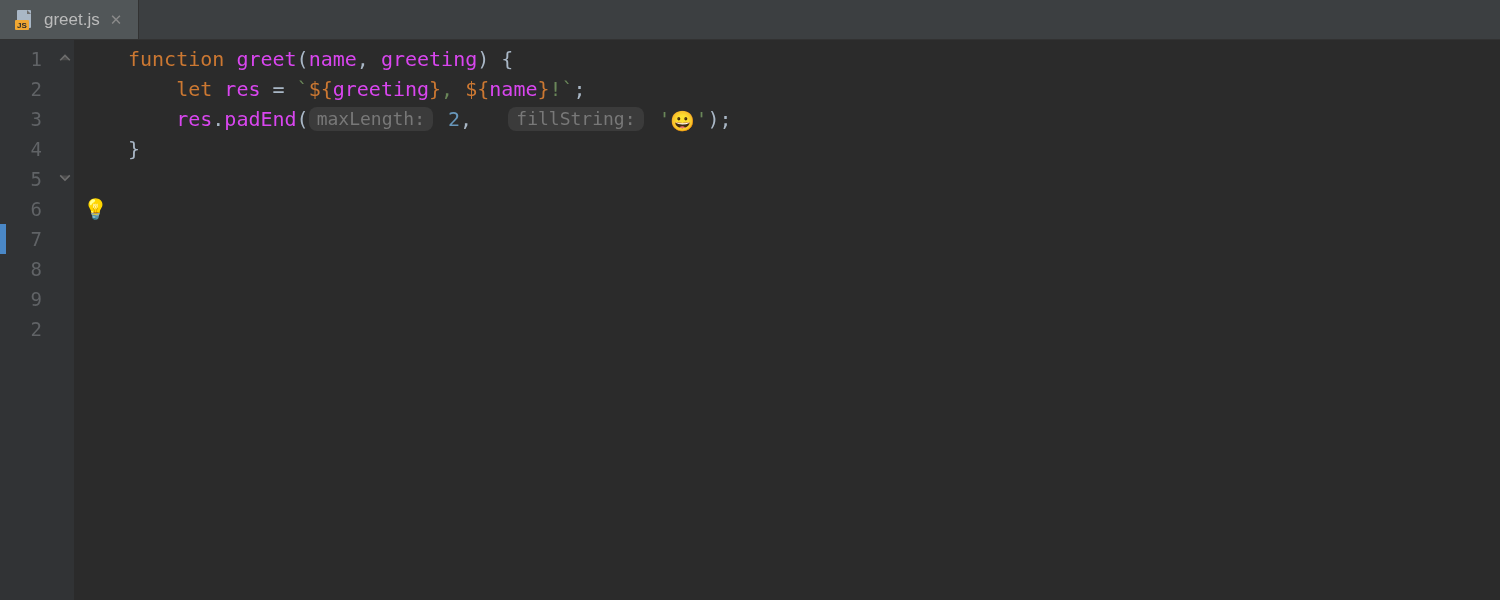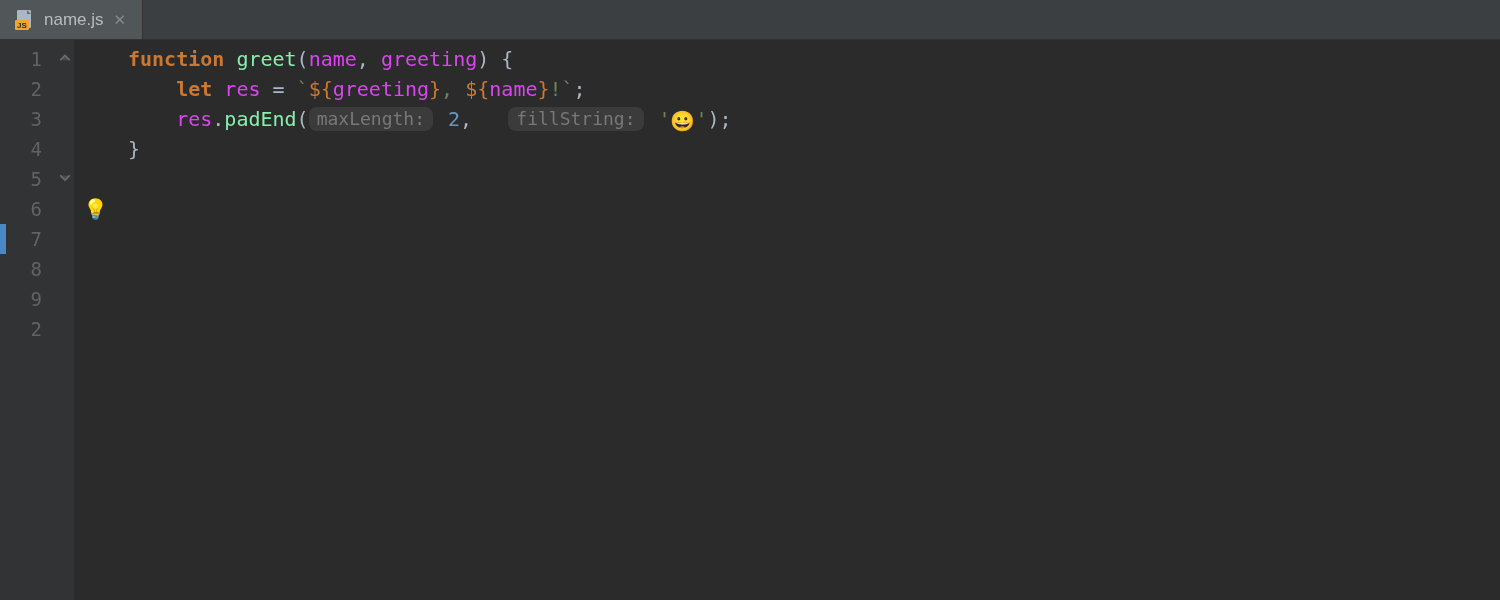--- a/index.html
+++ b/index.html
@@ -106,22 +106,22 @@
   }
 
   .left-caret-bar {
     position: absolute;
     left: 0;
     width: 6px;
     background: #4a88c7;
   }
 
   
-  .kw   { color: #cc7832; font-weight: bold; }
-  .fn   { color: #86efac; }
+  .kw   { color: #cc7832; font-weight: normal; }
+  .fn   { color: #d946ef; }
   .id   { color: #d946ef; }
   .pun  { color: #a9b7c6; }
   .str  { color: #6a8759; }
   .tmpl { color: #cc7832; }
   .num  { color: #6897bb; }
 
   .hint {
     background: #3b3b3b;
     color: #787878;
     border-radius: 8px;
@@ -143,21 +143,21 @@
 <div class="tab-bar">
   <div class="tab">
     <span class="file-icon">
       <svg viewBox="0 0 22 22">
         <rect x="3" y="1" width="14" height="18" rx="1" fill="#a9b7c6"></rect>
         <path d="M13 1 L17 5 L13 5 Z" fill="#6e6e6e"></path>
         <rect x="1" y="11" width="14" height="10" rx="1" fill="#f0a732"></rect>
         <text x="8" y="19" text-anchor="middle" font-size="8" font-family="Arial" font-weight="bold" fill="#2b2b2b">JS</text>
       </svg>
     </span>
-    <span>name.js</span>
+    <span>greet.js</span>
     <span class="tab-close">✕</span>
   </div>
 </div>
 
 <div class="editor">
 
   <div class="left-caret-bar" style="top:calc(40px + 4px + 6*30px); height:30px; left:0;"></div>
 
   <div class="gutter">
     <div class="gutter-line">1</div>

